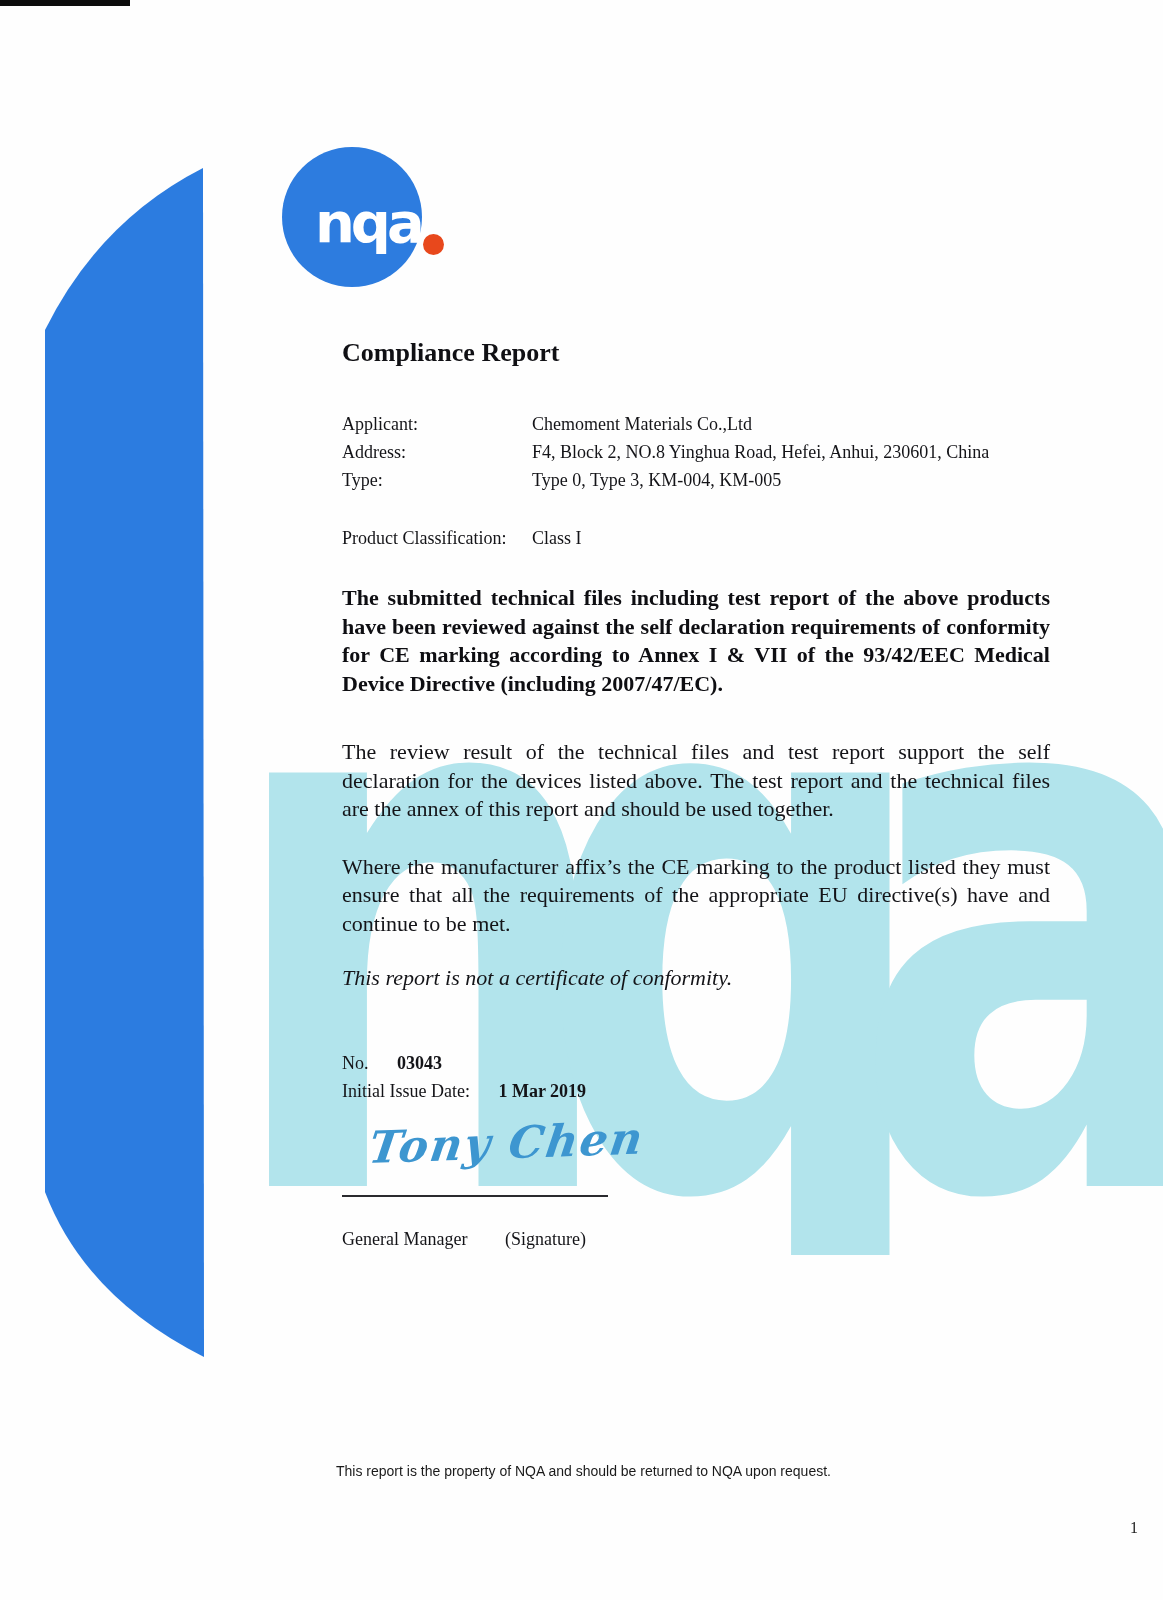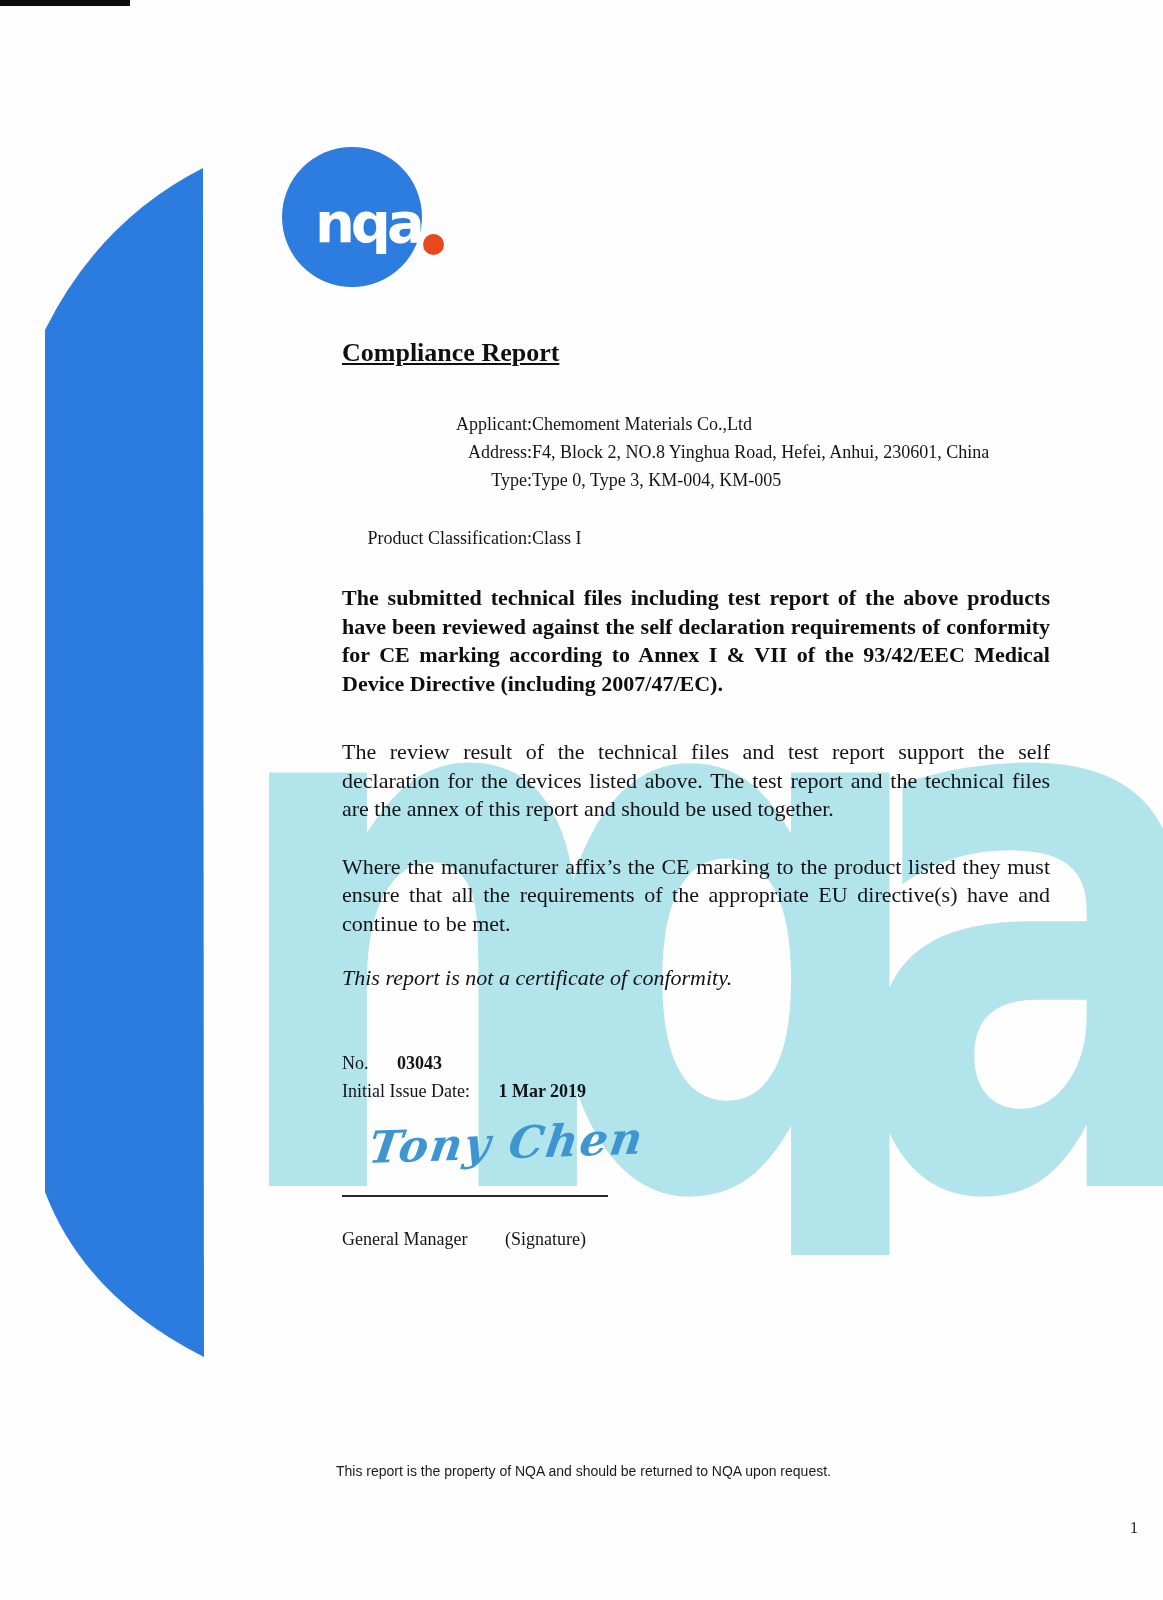--- a/index.html
+++ b/index.html
@@ -35,24 +35,24 @@
     font-family:"DejaVu Sans",sans-serif;font-weight:bold;
     font-size:56px;line-height:56px;letter-spacing:-4px;color:#ffffff;
   }
   .logo-dot{
     position:absolute;left:423px;top:234px;width:21px;height:21px;
     border-radius:50%;background:#e8481c;z-index:2;
   }
   
   .content{position:absolute;left:342px;top:338px;width:708px;z-index:2;}
   .doc-title{
-    margin:0;font-size:26px;line-height:30px;font-weight:bold;color:#101014;text-decoration:underline;
+    margin:0;font-size:26px;line-height:30px;font-weight:bold;color:#101014;
   }
   .fields{margin-top:42px;font-size:18px;line-height:28px;}
-  .field-row{display:flex;text-align:right;}
+  .field-row{display:flex;}
   .field-row.gap-sm{margin-top:26px;}
   .field-row.gap-lg{margin-top:30px;}
   .field-label{width:190px;flex:0 0 190px;}
   .field-value{white-space:nowrap;}
   .para{
     margin:0;font-size:22px;line-height:28.5px;
     text-align:justify;
   }
   .para.bold{font-weight:bold;margin-top:32px;color:#0e0e12;}
   .para.p2{margin-top:40px;}

